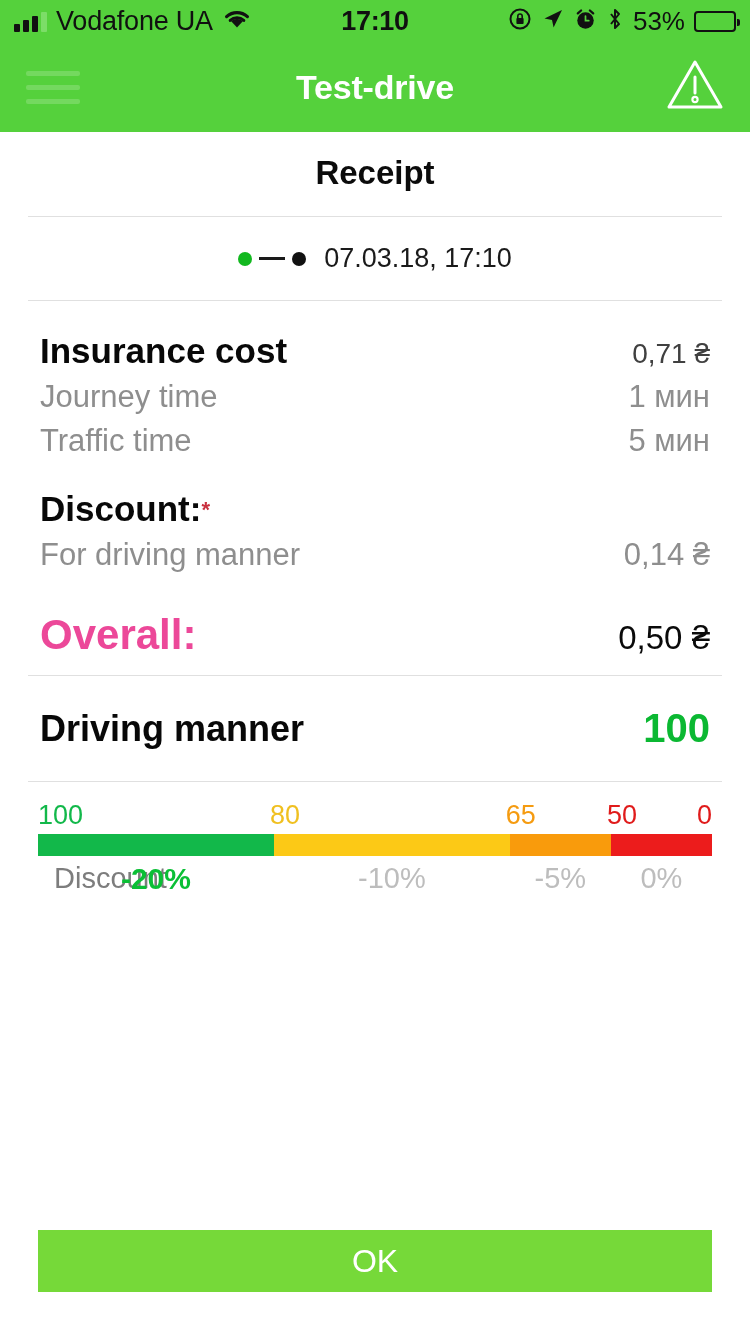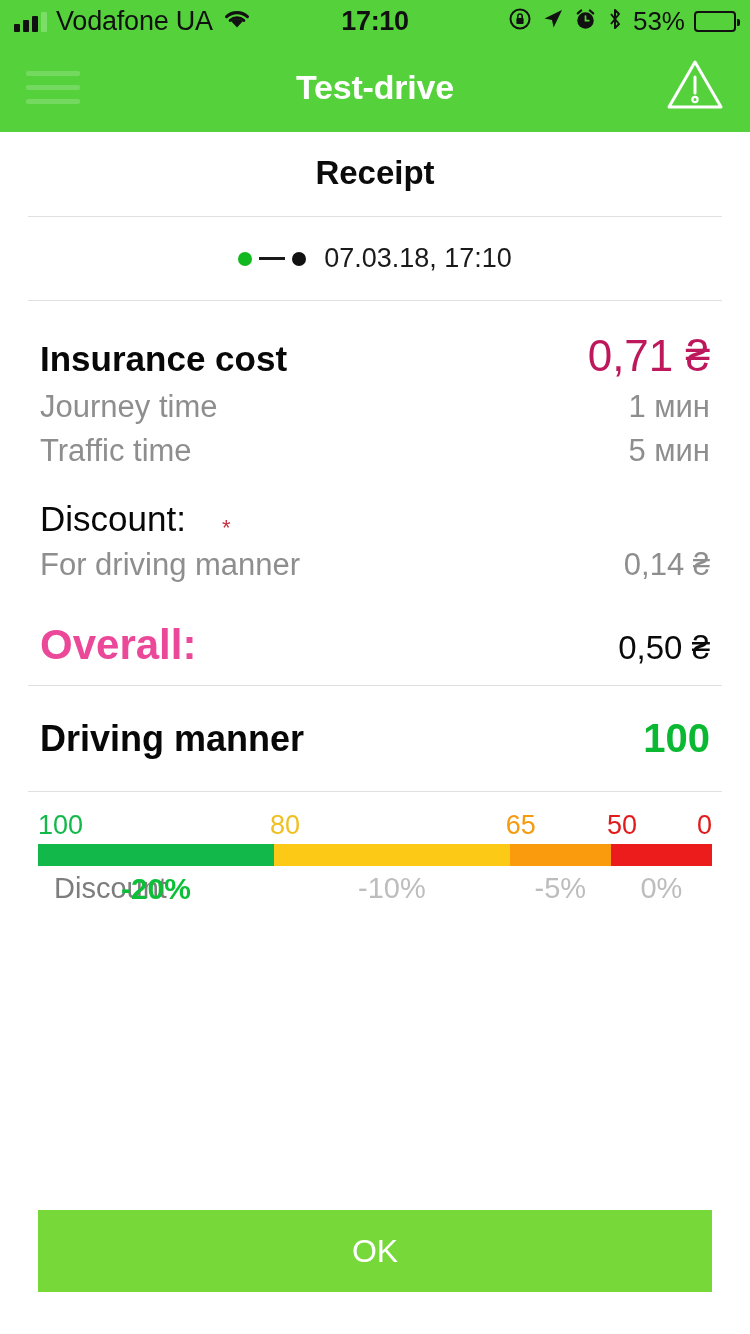--- a/index.html
+++ b/index.html
@@ -78,28 +78,27 @@
   .dash{ width:26px; height:3px; background:#1a1a1a; }
 
   .rows{ padding:26px 40px 6px; }
   .row{
     display:flex; align-items:baseline; justify-content:space-between;
     padding:4px 0;
   }
   .row .lbl{ font-size:33px; }
   .row .val{ font-size:31px; }
   .row.primary .lbl{ font-weight:bold; color:#080808; font-size:35px; }
-  .row.primary .val{ font-weight:normal; color:#be185d; font-size:44px; }
+  .row.primary .val{ font-weight:normal; color:#404040; font-size:28px; }
   .row.muted .lbl, .row.muted .val{ color:#8e8e8e; font-size:31px; }
 
   .section-head{
-    display:flex; align-items:flex-end;
-    font-size:35px; font-weight:normal; color:#080808;
+    display:flex; align-items:center;
+    font-size:35px; font-weight:bold; color:#080808;
     padding:26px 0 4px;
-    gap:36px;
   }
   .asterisk{ color:#c9303f; font-size:22px; line-height:1; margin-top:2px; }
 
   .overall{
     display:flex; align-items:baseline; justify-content:space-between;
     padding:34px 0 10px;
   }
   .overall .lbl{ font-size:42px; font-weight:bold; color:#ec4899; }
   .overall .val{ font-size:33px; color:#0a0a0a; }
 
@@ -129,21 +128,21 @@
   .scale-legend span.pct.inactive{ color:#bdbdbd; }
 
   .footnote{
     padding:46px 38px 0; font-size:29px; color:#c12638; line-height:1.28;
     max-width:660px;
   }
 
   
   .footer{ position:absolute; left:0; right:0; bottom:0; padding:0 38px 42px; }
   .ok-btn{
-    width:100%; height:82px; background:#76d939; border:none;
+    width:100%; height:62px; background:#76d939; border:none;
     color:#ffffff; font-size:32px; font-family:"Liberation Sans", sans-serif;
     cursor:pointer;
   }
 </style>
 </head>
 <body>
 
 <div class="statusbar">
   <div class="sb-left">
     <span class="signal">

